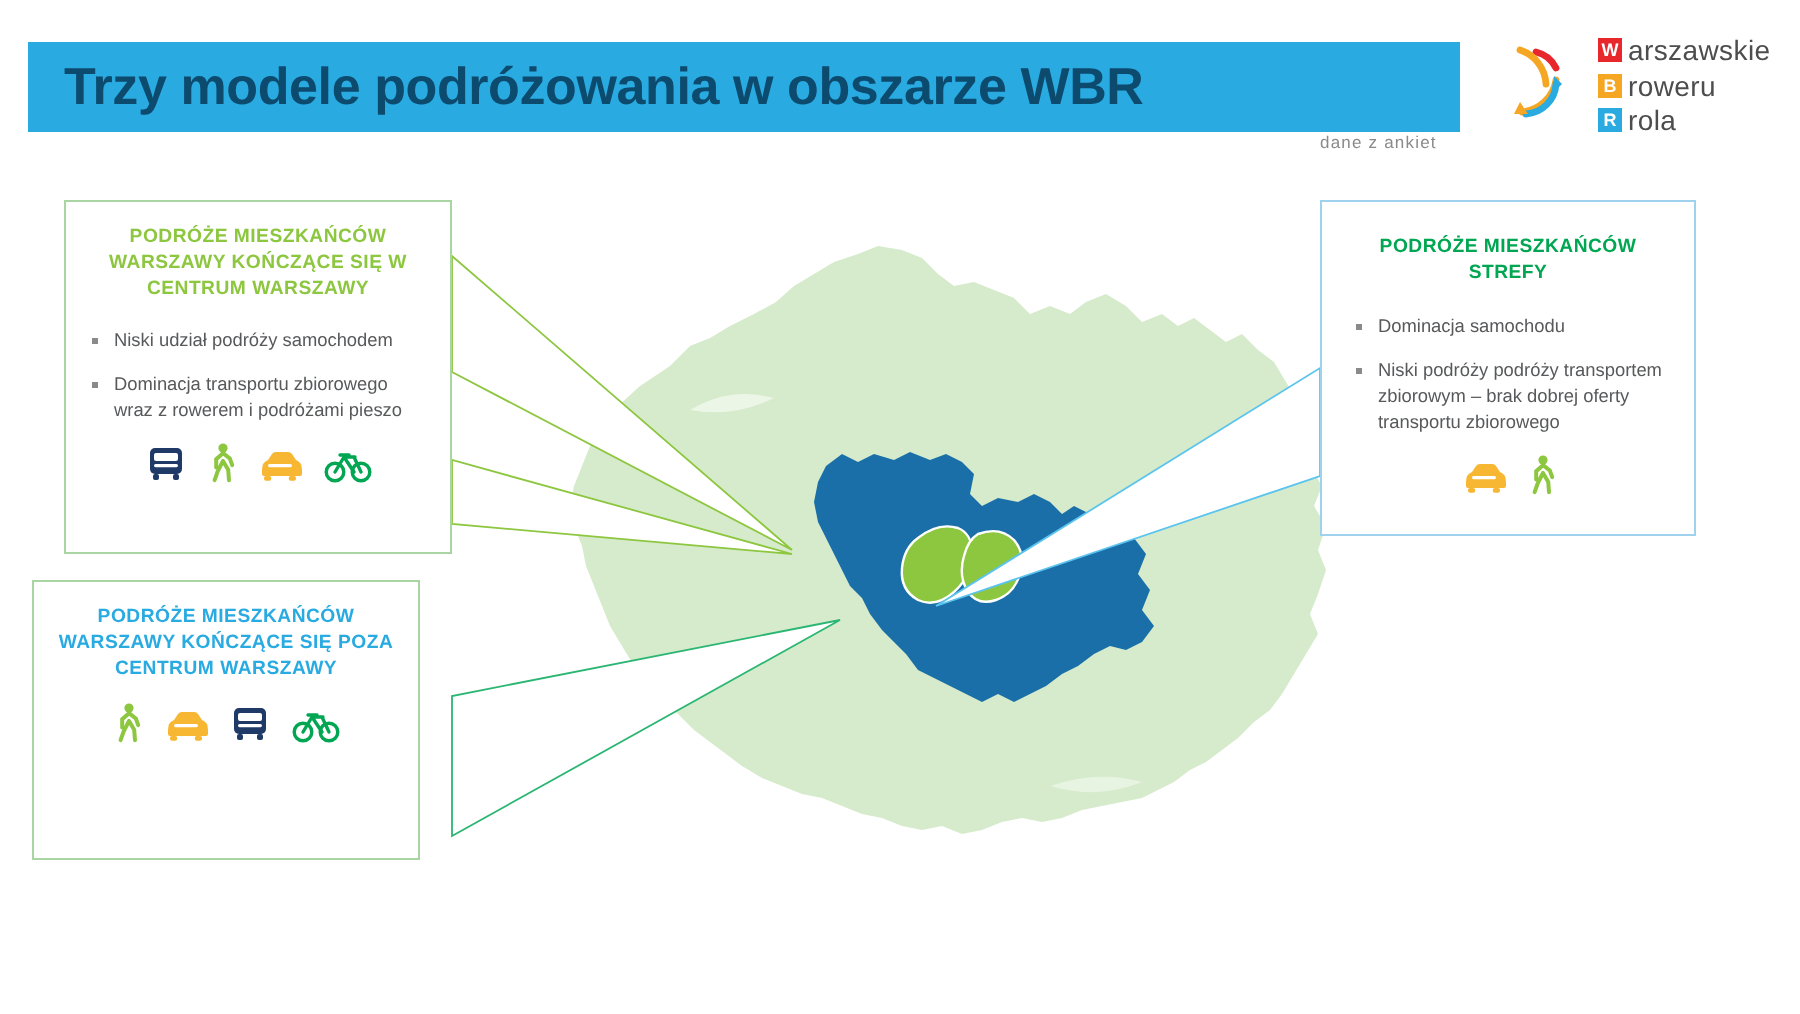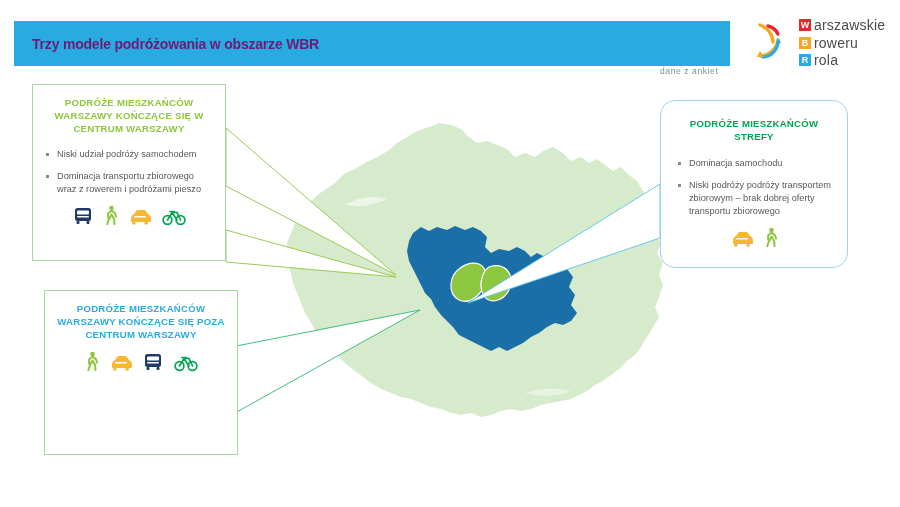--- a/index.html
+++ b/index.html
@@ -12,21 +12,21 @@
   }
   .stage{position:absolute;left:0;top:0;width:900px;height:507px;}
 
   
   .title-bar{
     position:absolute;left:14px;top:21px;width:716px;height:45px;
     background:#29ABE2;
     display:flex;align-items:center;
   }
   .title-bar .title{
-    color:#701a75;font-size:14px;font-weight:bold;letter-spacing:-0.2px;
+    color:#0c4a6e;font-size:26px;font-weight:bold;letter-spacing:-0.2px;
     margin-left:18px;white-space:nowrap;
   }
   .source-note{
     position:absolute;left:660px;top:66px;
     font-size:8.5px;color:#8a8a8a;letter-spacing:0.6px;
   }
 
   
   .brand{position:absolute;left:755px;top:16px;width:130px;height:48px;}
   .brand-mark{position:absolute;left:0;top:2px;width:40px;height:44px;}
@@ -68,31 +68,31 @@
   }
   .bullets li:before{
     content:"";position:absolute;left:3px;top:5px;
     width:2.5px;height:2.5px;background:#8a8a8a;
   }
 
   .icon-row{display:flex;align-items:flex-end;justify-content:center;gap:11px;}
   .icon-row svg{display:block;}
 
   
-  #box-center{left:32px;top:84px;width:194px;height:177px;}
+  #box-center{left:32px;top:100px;width:194px;height:177px;}
   #box-center .box-title{margin:11px 10px 0 10px;}
   #box-center .bullets{margin:13px 14px 0 10px;}
   #box-center .icon-row{margin-top:7px;}
 
-  #box-outside{left:44px;top:290px;width:194px;height:165px;}
+  #box-outside{left:16px;top:290px;width:194px;height:140px;}
   #box-outside .box-title{margin:11px 8px 0 8px;}
   #box-outside .bullets{margin:22px 14px 0 10px;}
   #box-outside .icon-row{margin-top:10px;}
 
-  #box-zone{left:660px;top:100px;width:188px;height:168px;border-radius:15px;}
+  #box-zone{left:660px;top:100px;width:188px;height:168px;}
   #box-zone .box-title{margin:16px 14px 0 14px;}
   #box-zone .bullets{margin:14px 16px 0 14px;}
   #box-zone .icon-row{margin-top:4px;}
 
   
   .footer{position:absolute;left:0;top:448px;width:900px;height:59px;}
 </style>
 </head>
 <body>
 

